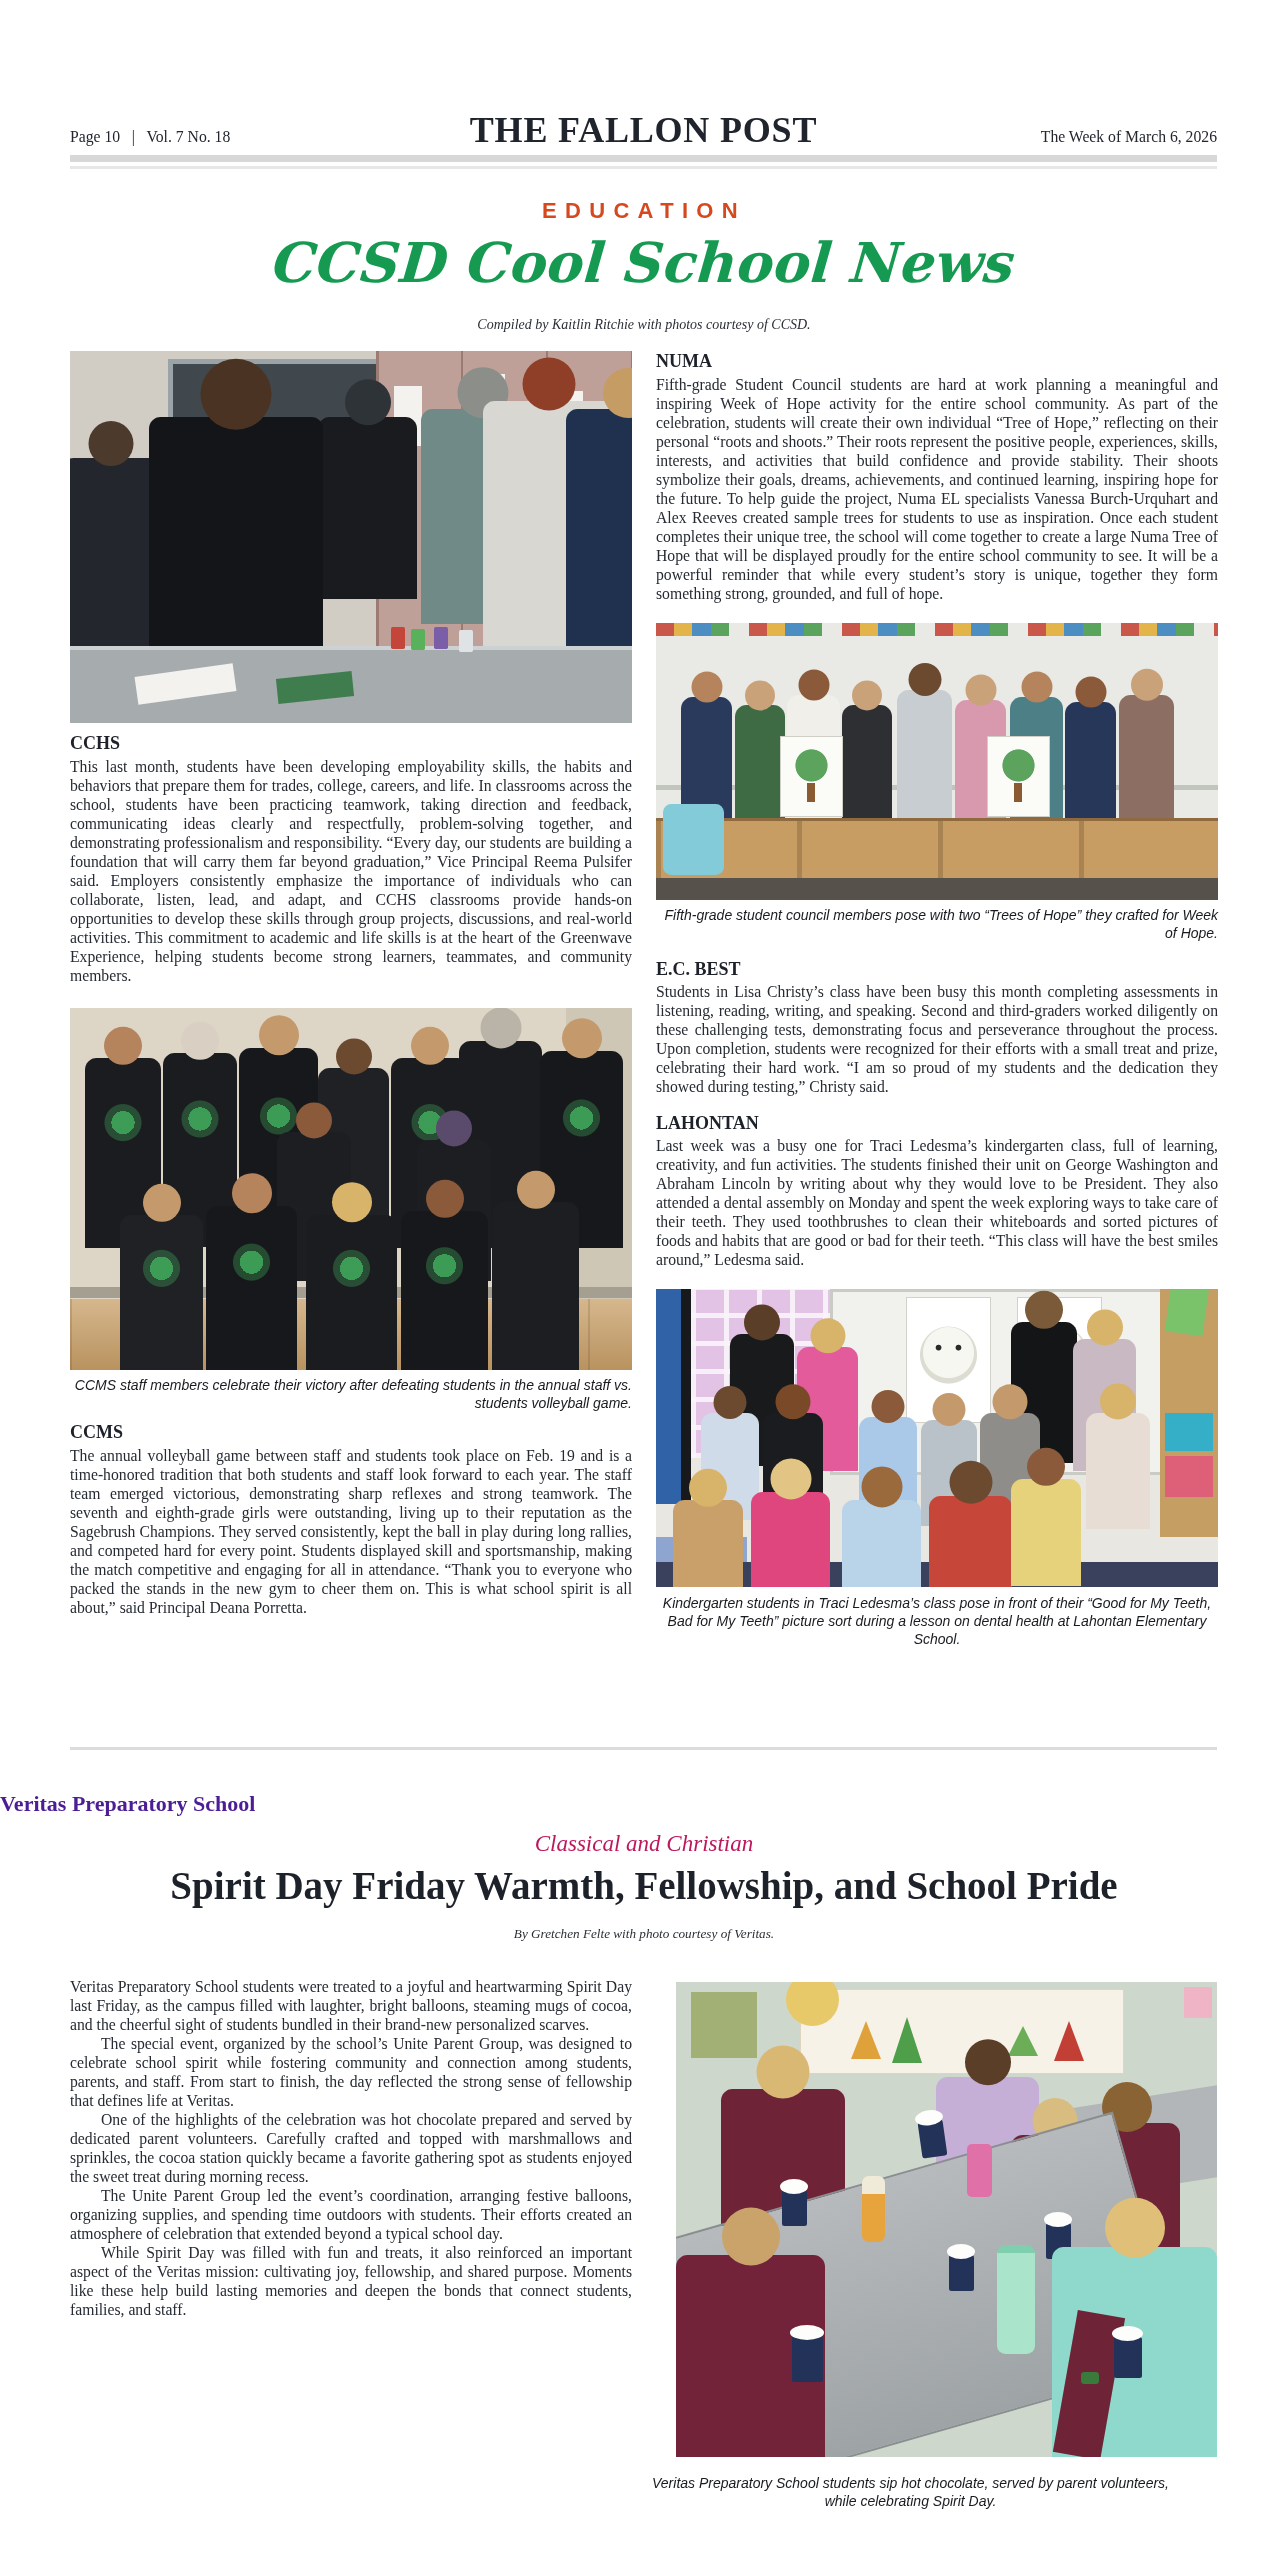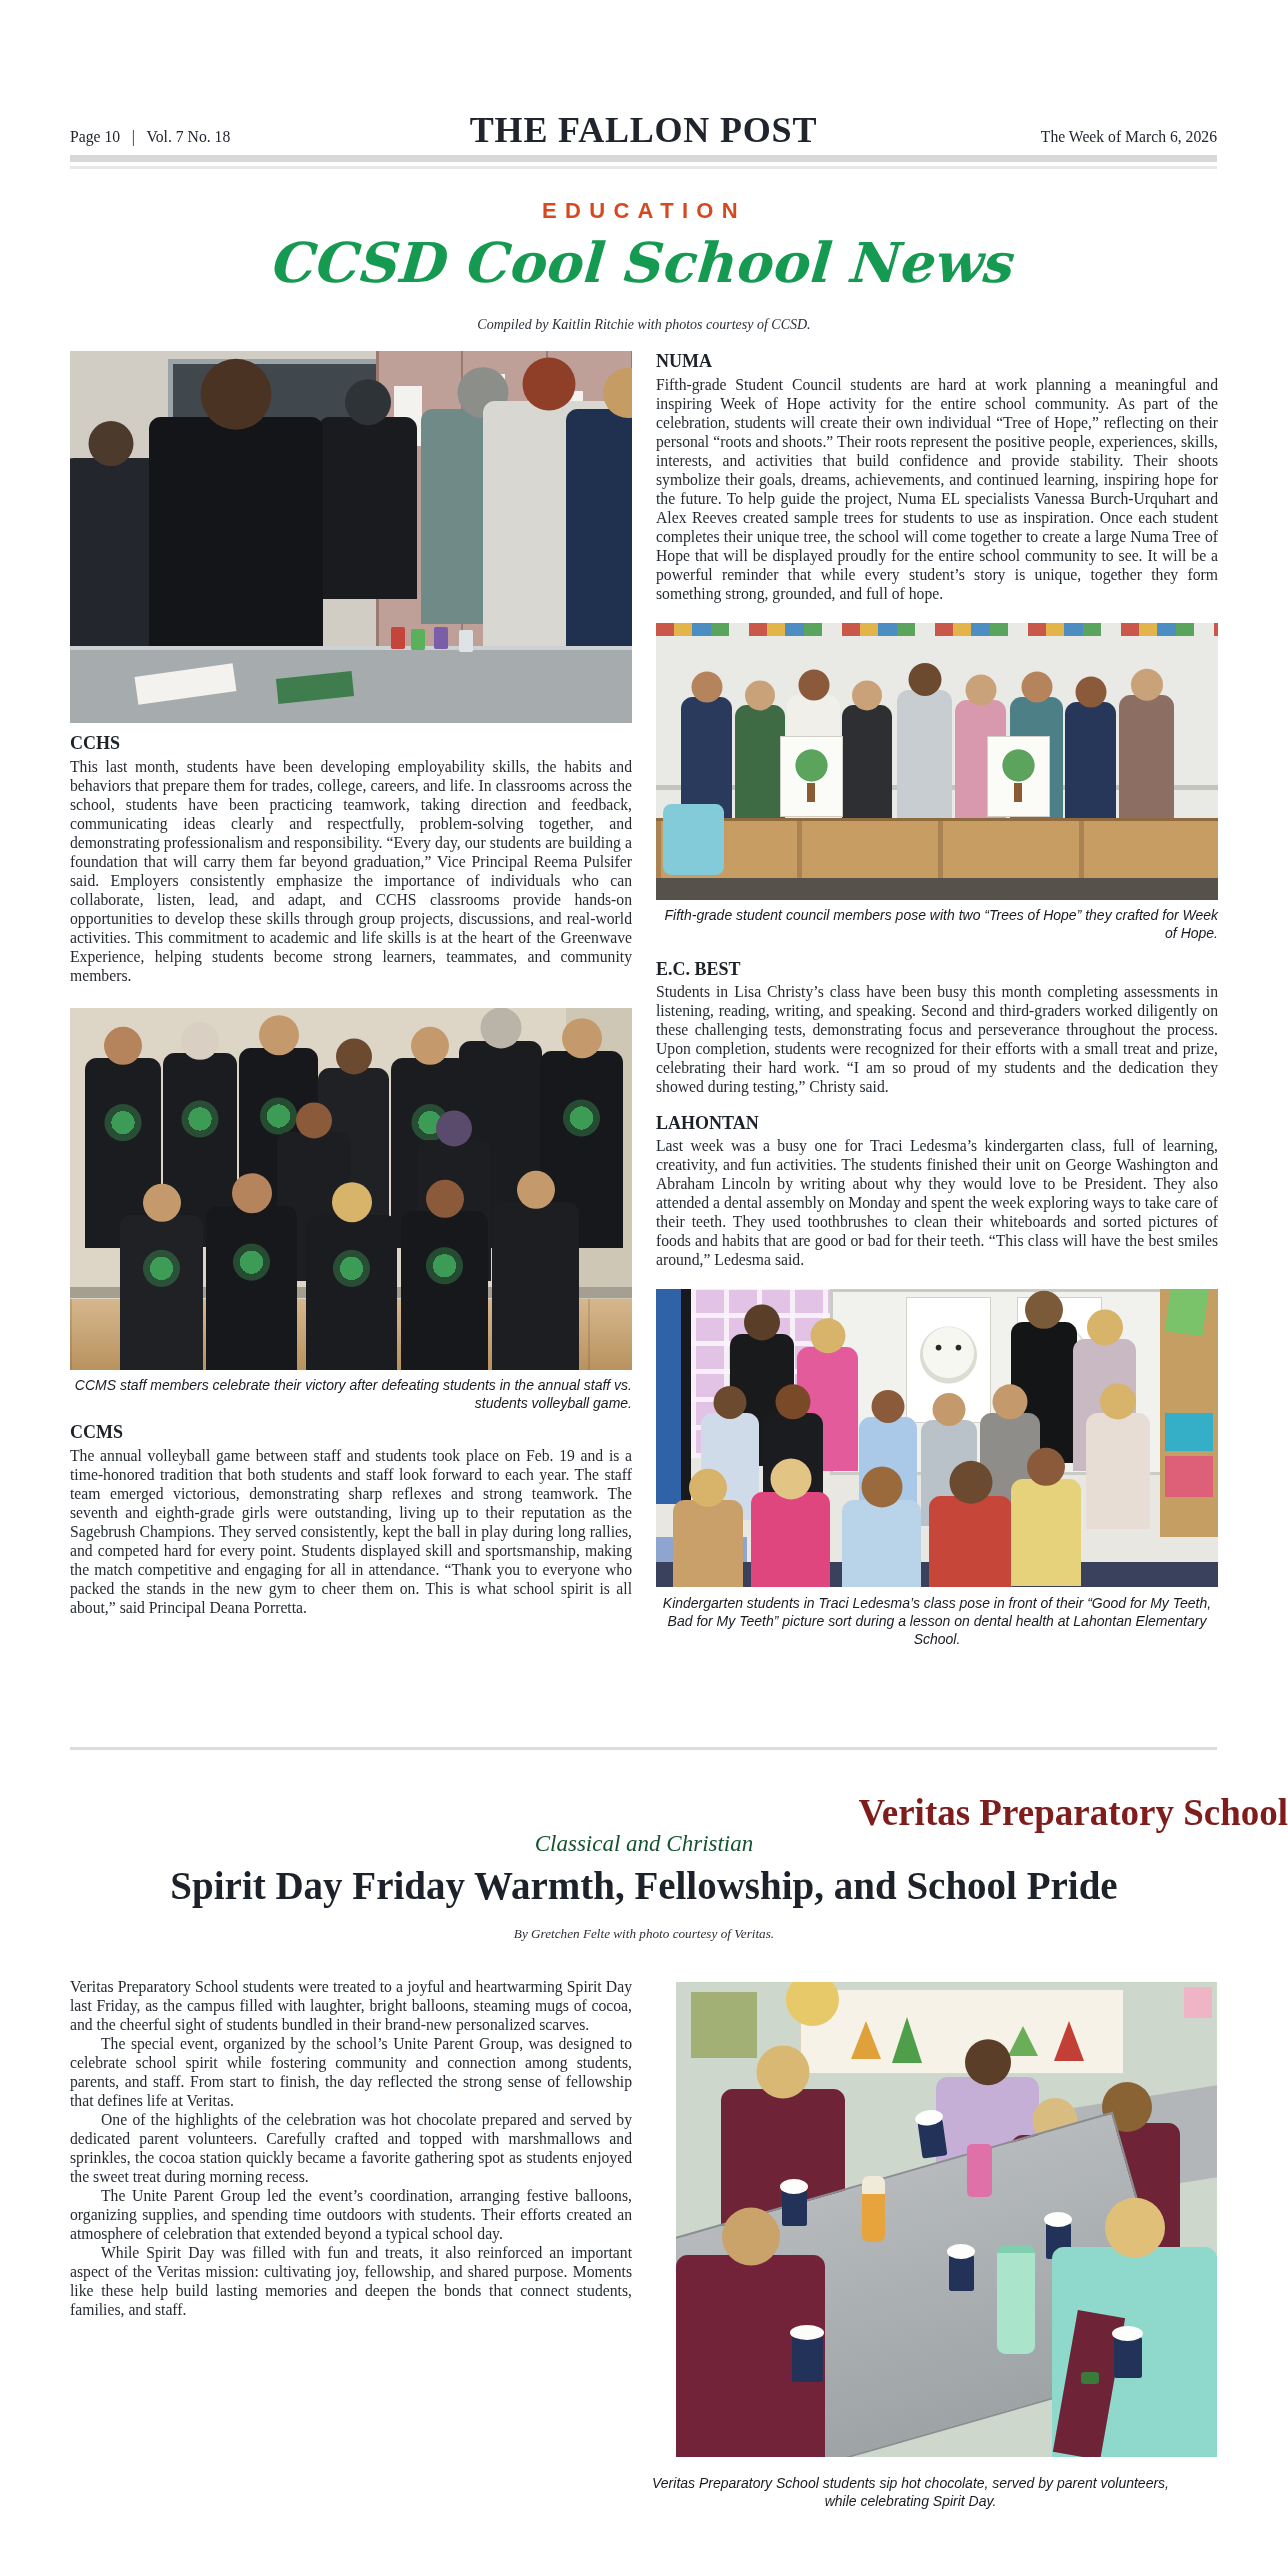--- a/index.html
+++ b/index.html
@@ -50,24 +50,24 @@
   .tooth{position:absolute;background:#ffffff;border:0.8px solid #d2d2ca;
     background-image:radial-gradient(circle at 38% 40%,#2a2a2a 2.5px,transparent 3.3px),
     radial-gradient(circle at 62% 40%,#2a2a2a 2.5px,transparent 3.3px),
     radial-gradient(circle at 50% 44%,#f7f7f2 25px,transparent 26px),
     radial-gradient(circle at 50% 46%,#dcdcd2 28px,transparent 29px);}
   .tri{position:absolute;width:0;height:0;border-left:15px solid transparent;border-right:15px solid transparent;border-bottom:38px solid var(--t,#4f9e4a);}
   .cup{position:absolute;width:25px;height:36px;background:#223258;border-radius:2.5px;}
   .cup::before{content:"";position:absolute;left:-2.5px;top:-10.7px;width:112%;height:15px;background:#fdfdfb;border-radius:50%;}
   
   .divider{position:absolute;left:70px;top:1747px;width:1147px;height:3.3px;background:#dcdcdc;}
-  .v-school{position:absolute;left:0;top:1791px;width:100%;text-align:right;
-    font-size:37px;font-weight:bold;color:#7f1d1d;}
+  .v-school{position:absolute;left:0;top:1791px;width:100%;text-align:left;
+    font-size:22px;font-weight:bold;color:#4c1d95;}
   .v-sub{position:absolute;left:0;top:1831px;width:100%;text-align:center;
-    font-size:23px;font-style:italic;color:#14532d;}
+    font-size:23px;font-style:italic;color:#be185d;}
   .v-headline{position:absolute;left:0;top:1863px;width:100%;text-align:center;
     font-size:39px;font-weight:bold;color:#1d2129;}
   .v-byline{position:absolute;left:0;top:1926px;width:100%;text-align:center;
     font-size:13.2px;font-style:italic;color:#2a2e36;}
   .v-col{position:absolute;left:70px;top:1977px;width:562px;}
   .v-col p{font-size:15.7px;line-height:19px;text-align:justify;margin:0;text-indent:31px;}
   .v-col p.first{text-indent:0;}
   .v-photo{position:absolute;left:676px;top:1982px;width:541px;height:475px;}
   .v-caption{position:absolute;left:640px;top:2467px;width:541px;text-align:center;}
 </style>

